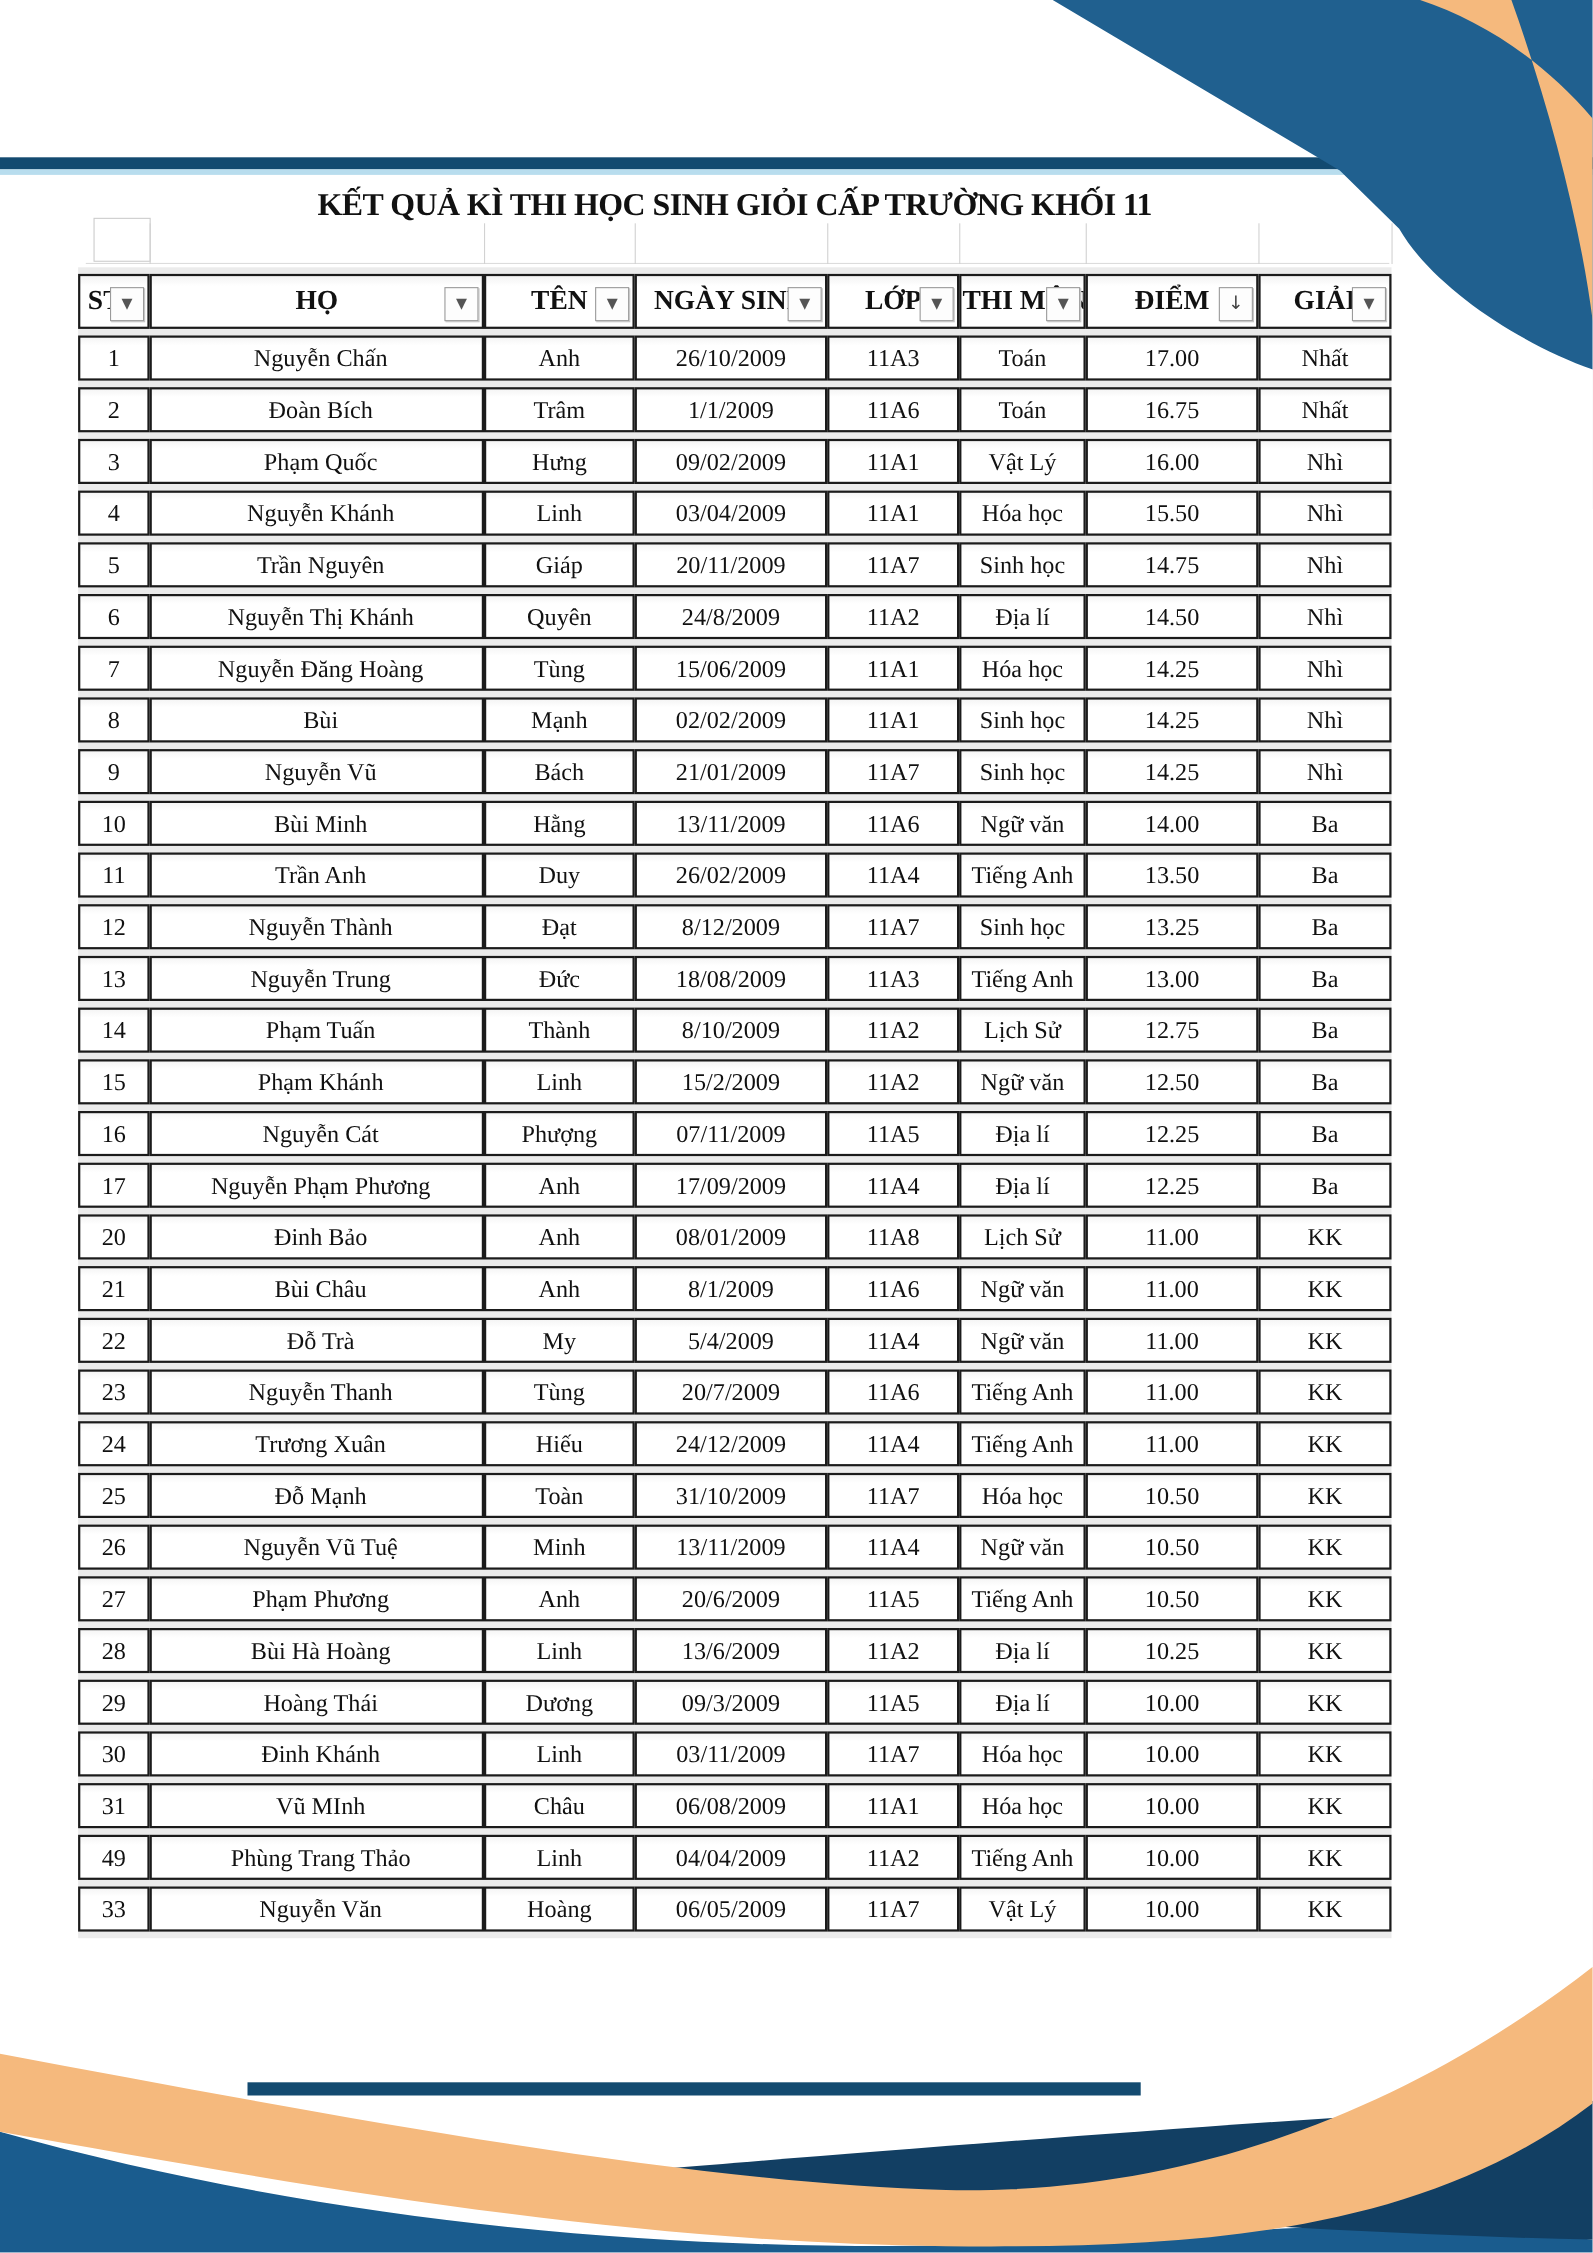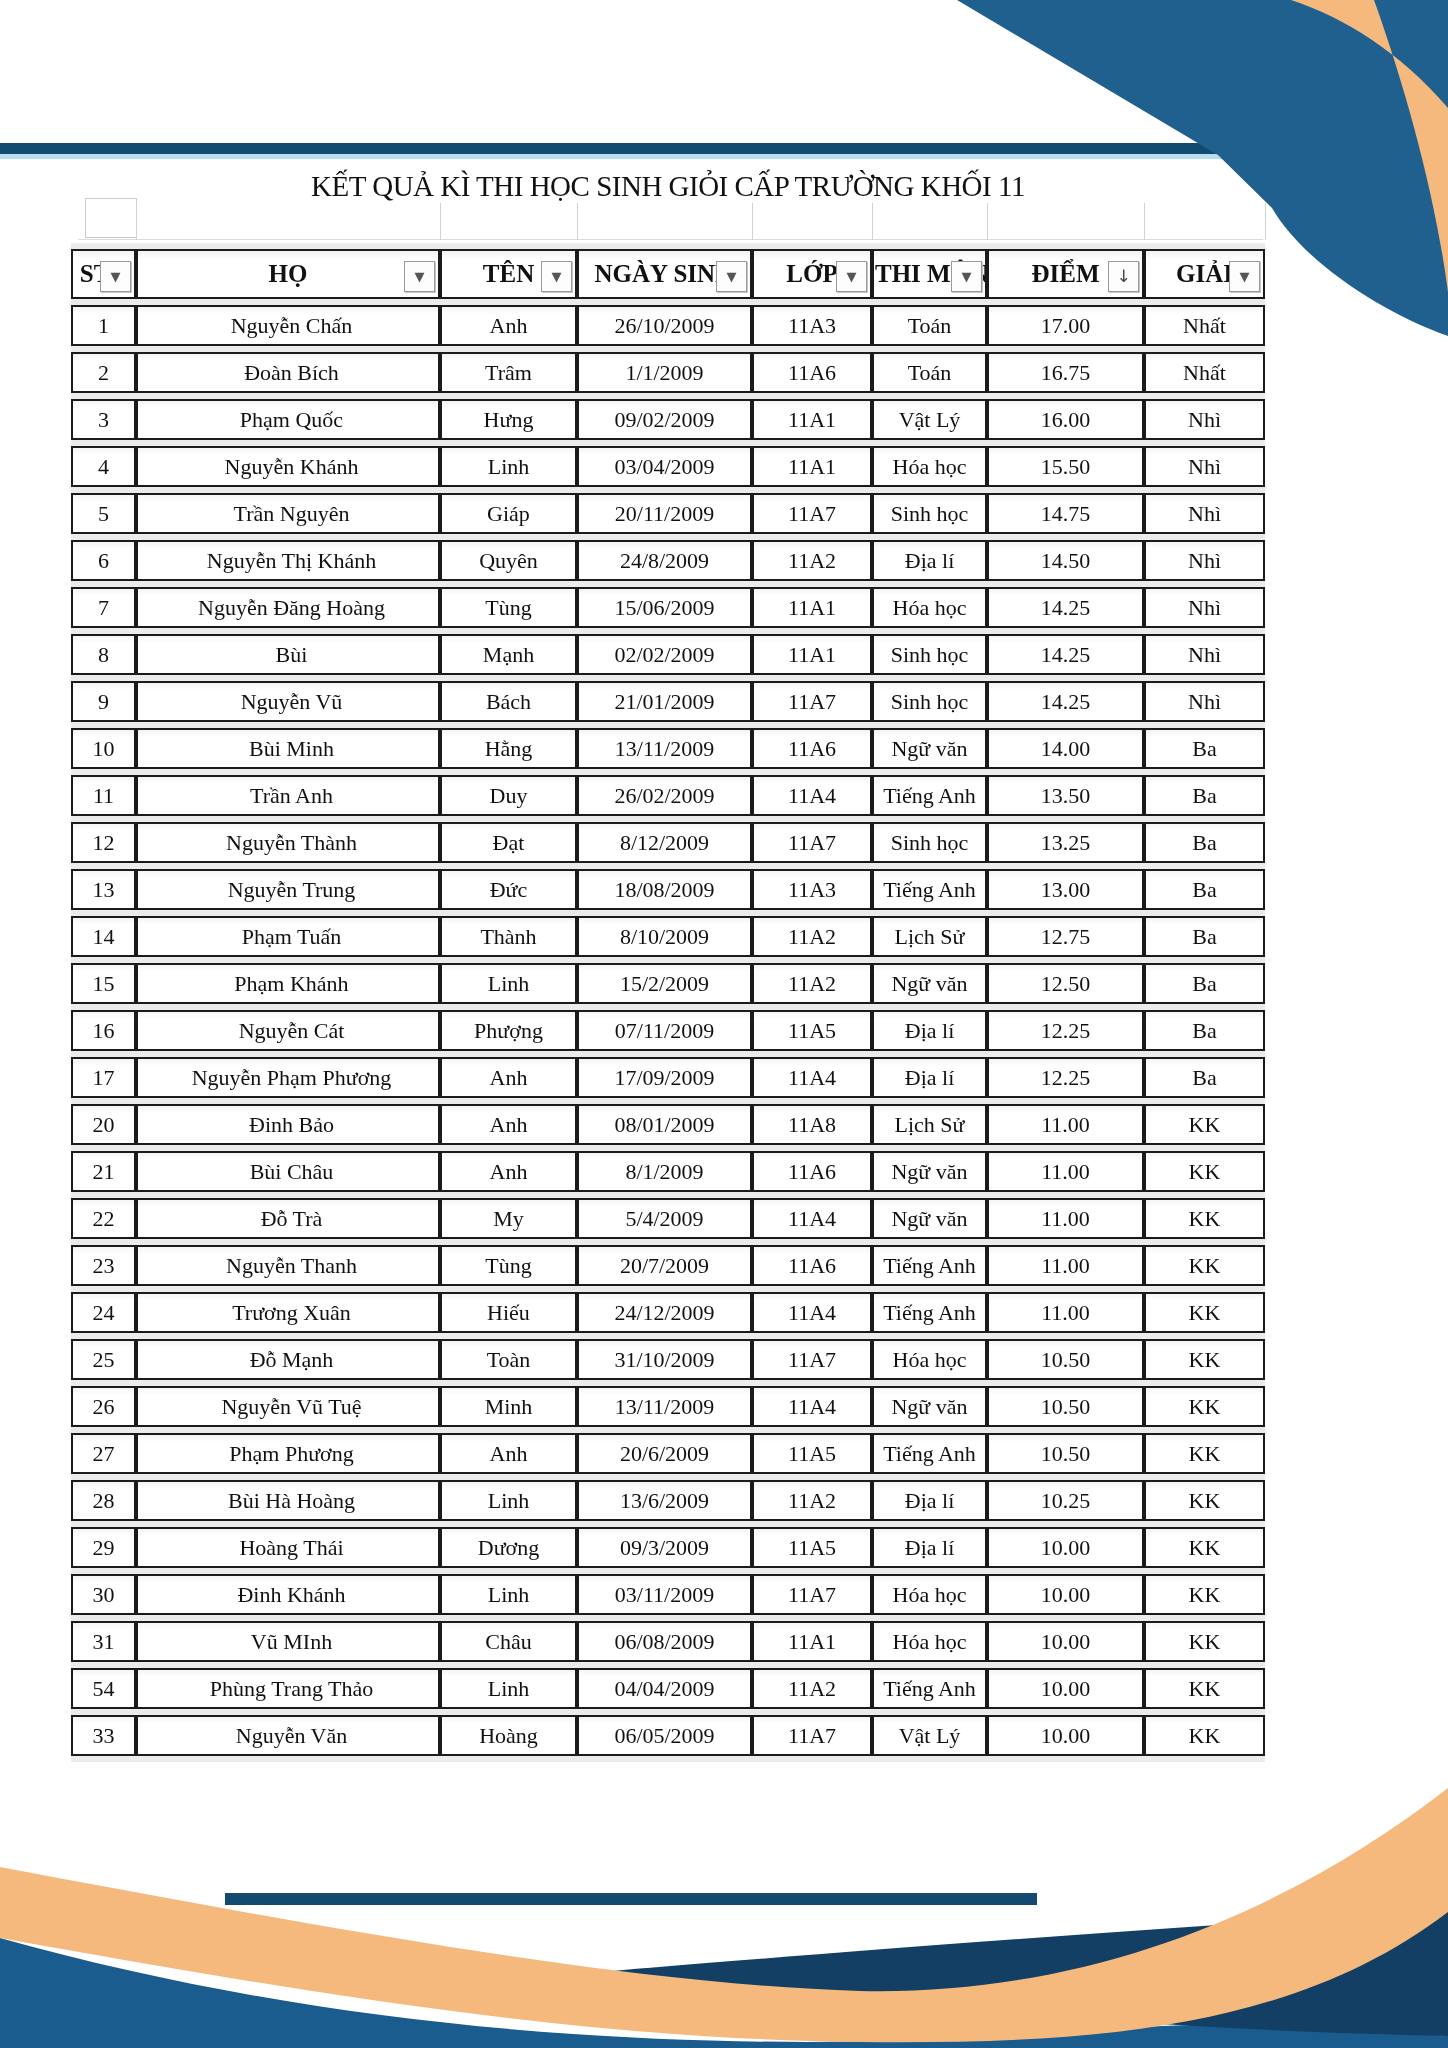--- a/index.html
+++ b/index.html
@@ -11,21 +11,21 @@
   .layer{position:absolute;}
   
   .top-stripe{left:0;top:143px;width:1448px;height:11px;}
   .light-line{left:0;top:154px;width:1448px;height:5px;}
   
   .tr-decor{right:0;top:0;width:500px;height:400px;}
   .bottom-decor{left:0;top:1788px;width:1448px;height:260px;}
   
   .title{
     left:71px;top:170px;width:1194px;text-align:center;
-    font-size:29px;font-weight:normal;color:#111;letter-spacing:-0.5px;
+    font-size:29px;font-weight:bold;color:#111;letter-spacing:-0.5px;
     white-space:nowrap;
   }
   
   .remnant-box{left:85px;top:198px;width:50px;height:38px;border:1px solid #cccccc;}
   .remnant-line{left:78px;top:239px;width:1185px;height:1px;background:#dcdcdc;}
   .remnant-ticks{left:0;top:203px;height:37px;width:1448px;pointer-events:none;}
   .remnant-ticks div{position:absolute;top:0;width:1px;height:37px;background:#d2d2d2;}
   
   .tbl-wrap{left:71px;top:243px;width:1198px;}
   table.results{
@@ -402,21 +402,21 @@
           <td>31</td>
           <td class="col-ho">Vũ MInh</td>
           <td>Châu</td>
           <td>06/08/2009</td>
           <td>11A1</td>
           <td>Hóa học</td>
           <td>10.00</td>
           <td>KK</td>
         </tr>
         <tr>
-          <td>54</td>
+          <td>49</td>
           <td class="col-ho">Phùng Trang Thảo</td>
           <td>Linh</td>
           <td>04/04/2009</td>
           <td>11A2</td>
           <td>Tiếng Anh</td>
           <td>10.00</td>
           <td>KK</td>
         </tr>
         <tr>
           <td>33</td>

